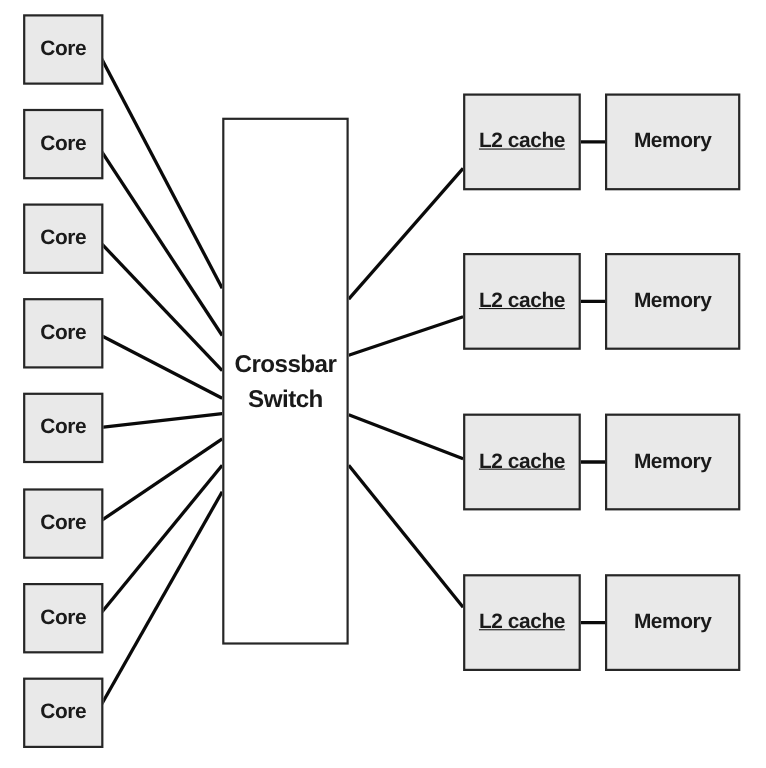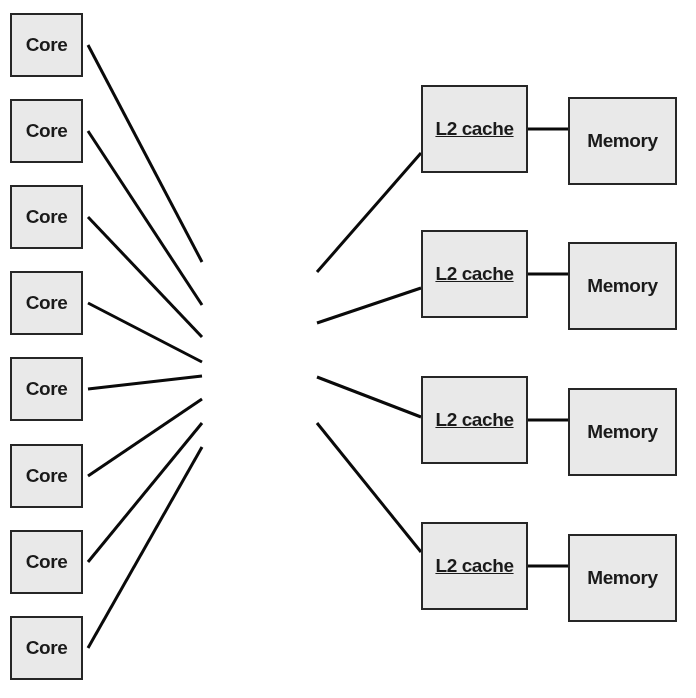--- a/index.html
+++ b/index.html
@@ -35,23 +35,23 @@
     border:2.5px solid var(--box-border);
     display:flex;
     align-items:center;
     justify-content:center;
     color:var(--text-color);
     font-weight:700;
     font-size:19px;
     letter-spacing:-0.4px;
     text-align:center;
   }
-  .core-box{left:10px;width:73px;height:64px;}
+  .core-box{left:21px;width:73px;height:64px;}
   .l2-box{left:421px;width:107px;height:88px;text-decoration:underline;}
-  .mem-box{left:568px;width:109px;height:88px;margin-top:12px;}
+  .mem-box{left:550px;width:123px;height:88px;}
   .crossbar-box{
     left:202px;top:107px;width:115px;height:479px;
     background:var(--crossbar-fill);
     border-width:2px;
     font-size:22px;
     line-height:1.45;
     letter-spacing:-0.5px;
     padding:0 6px;
   }
 </style>
@@ -84,20 +84,21 @@
 
   <div class="box core-box" style="top:13px">Core</div>
   <div class="box core-box" style="top:99px">Core</div>
   <div class="box core-box" style="top:185px">Core</div>
   <div class="box core-box" style="top:271px">Core</div>
   <div class="box core-box" style="top:357px">Core</div>
   <div class="box core-box" style="top:444px">Core</div>
   <div class="box core-box" style="top:530px">Core</div>
   <div class="box core-box" style="top:616px">Core</div>
 
+  <div class="box crossbar-box">Crossbar Switch</div>
 
   <div class="box l2-box" style="top:85px">L2 cache</div>
   <div class="box l2-box" style="top:230px">L2 cache</div>
   <div class="box l2-box" style="top:376px">L2 cache</div>
   <div class="box l2-box" style="top:522px">L2 cache</div>
 
   <div class="box mem-box" style="top:85px">Memory</div>
   <div class="box mem-box" style="top:230px">Memory</div>
   <div class="box mem-box" style="top:376px">Memory</div>
   <div class="box mem-box" style="top:522px">Memory</div>

